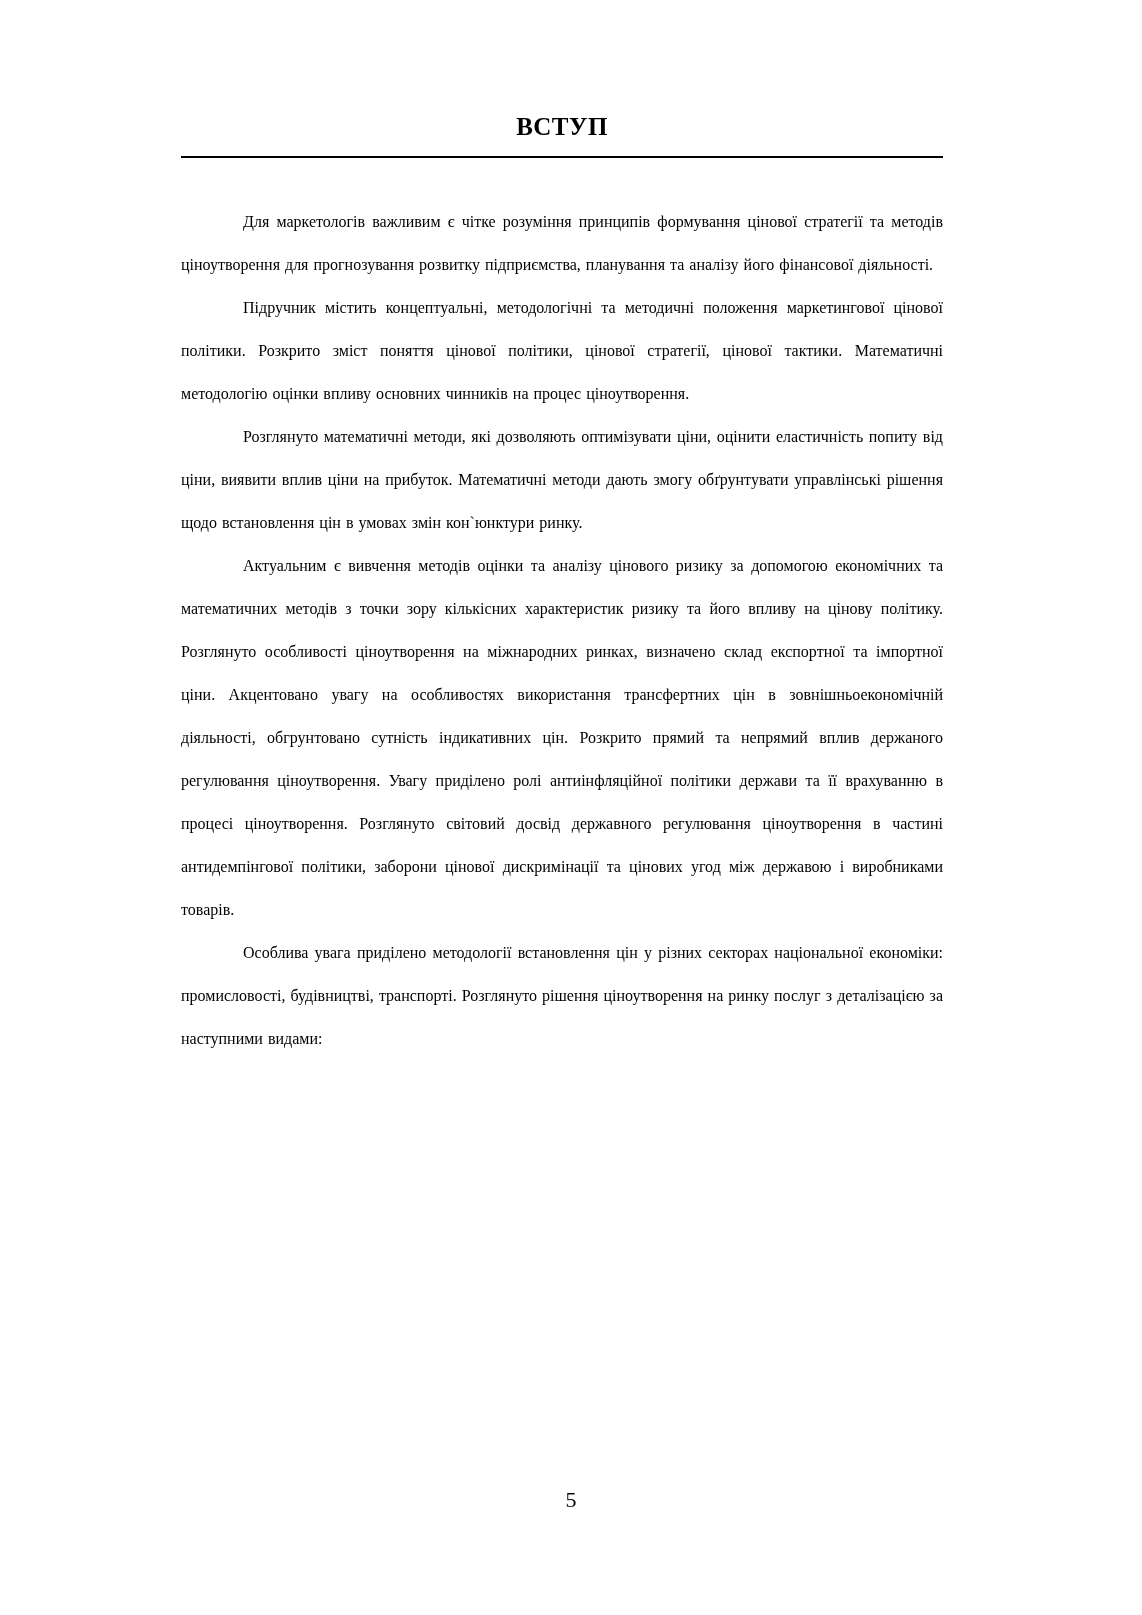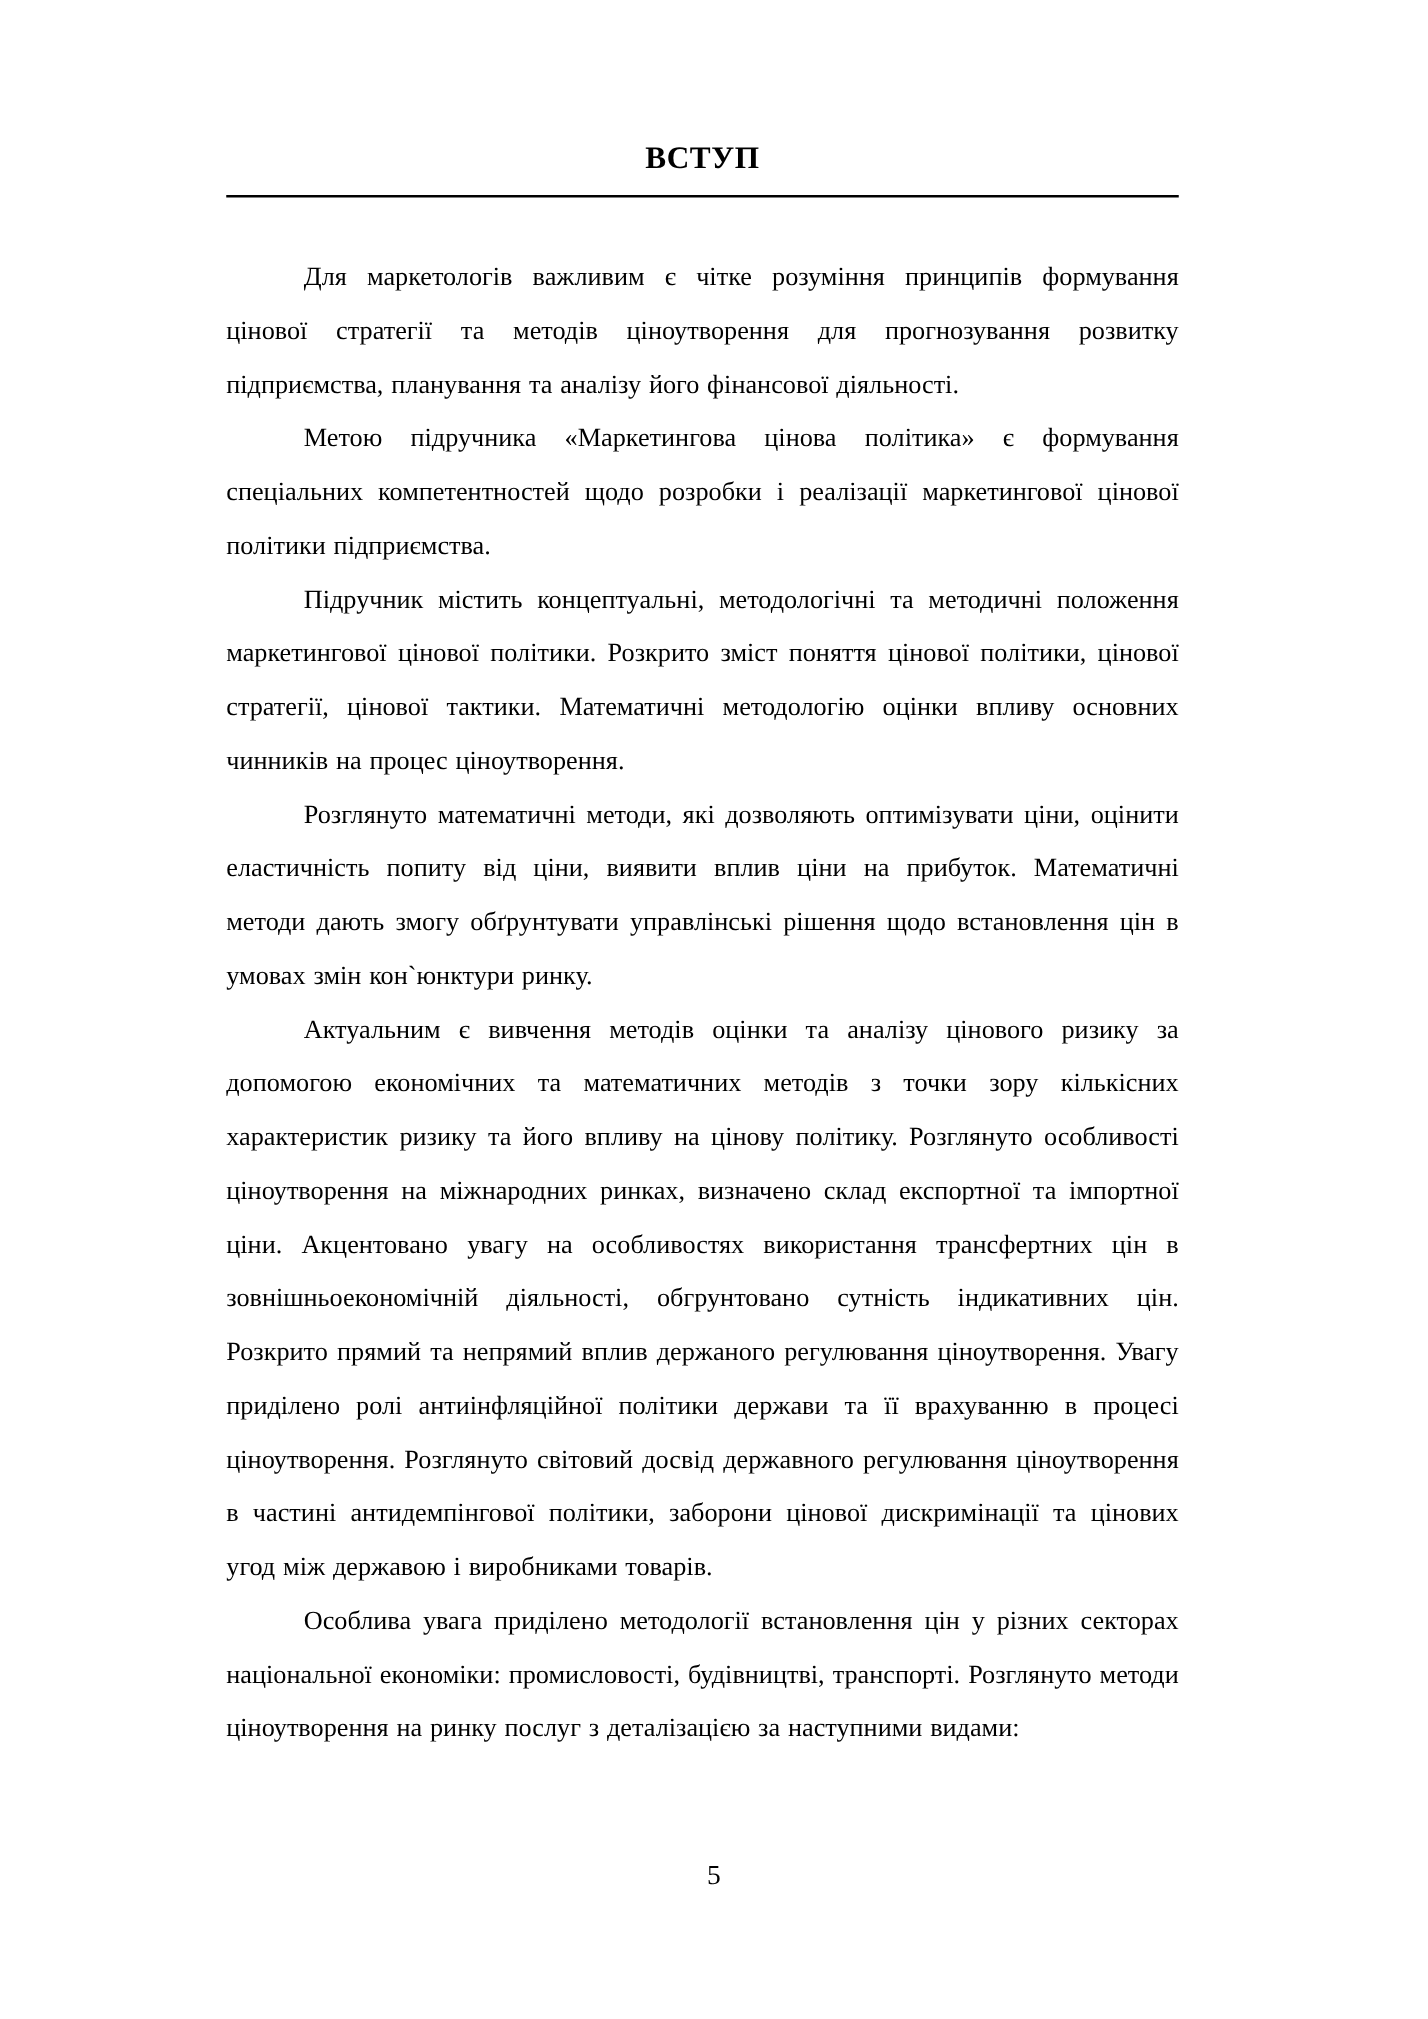--- a/index.html
+++ b/index.html
@@ -24,21 +24,21 @@
     letter-spacing: 0.5px;
     line-height: 1.2;
   }
   .title-rule {
     height: 0;
     border-bottom: 2px solid #000000;
     margin-top: 14px;
   }
   .doc-body {
     margin-top: 42px;
-    font-size: 21px;
+    font-size: 16px;
     line-height: 43px;
     text-align: justify;
   }
   .doc-body p {
     text-indent: 62px;
     margin: 0;
     word-spacing: 1px;
   }
   .page-number {
     position: absolute;
@@ -53,22 +53,21 @@
 <body>
 
 <div class="page">
 
   <h1 class="title">ВСТУП</h1>
 
   <div class="title-rule"></div>
 
   <div class="doc-body">
     <p>Для маркетологів важливим є чітке розуміння принципів формування цінової стратегії та методів ціноутворення для прогнозування розвитку підприємства, планування та аналізу його фінансової діяльності.</p>
-    <p>Метою підручника «Маркетингова цінова політика» є формування спеціальних компетентностей щодо розробки і реалізації маркетингової цінової політики підприємства.</p>
     <p>Підручник містить концептуальні, методологічні та методичні положення маркетингової цінової політики. Розкрито зміст поняття цінової політики, цінової стратегії, цінової тактики. Математичні методологію оцінки впливу основних чинників на процес ціноутворення.</p>
     <p>Розглянуто математичні методи, які дозволяють оптимізувати ціни, оцінити еластичність попиту від ціни, виявити вплив ціни на прибуток. Математичні методи дають змогу обґрунтувати управлінські рішення щодо встановлення цін в умовах змін кон`юнктури ринку.</p>
     <p>Актуальним є вивчення методів оцінки та аналізу цінового ризику за допомогою економічних та математичних методів з точки зору кількісних характеристик ризику та його впливу на цінову політику. Розглянуто особливості ціноутворення на міжнародних ринках, визначено склад експортної та імпортної ціни. Акцентовано увагу на особливостях використання трансфертних цін в зовнішньоекономічній діяльності, обгрунтовано сутність індикативних цін. Розкрито прямий та непрямий вплив держаного регулювання ціноутворення. Увагу приділено ролі антиінфляційної політики держави та її врахуванню в процесі ціноутворення. Розглянуто світовий досвід державного регулювання ціноутворення в частині антидемпінгової політики, заборони цінової дискримінації та цінових угод між державою і виробниками товарів.</p>
-    <p>Особлива увага приділено методології встановлення цін у різних секторах національної економіки: промисловості, будівництві, транспорті. Розглянуто методи ціноутворення на ринку послуг з деталізацією за наступними видами:</p>
+    <p>Особлива увага приділено методології встановлення цін у різних секторах національної економіки: промисловості, будівництві, транспорті. Розглянуто рішення ціноутворення на ринку послуг з деталізацією за наступними видами:</p>
   </div>
 
   <div class="page-number">5</div>
 
 </div>
 
 </body></html>

